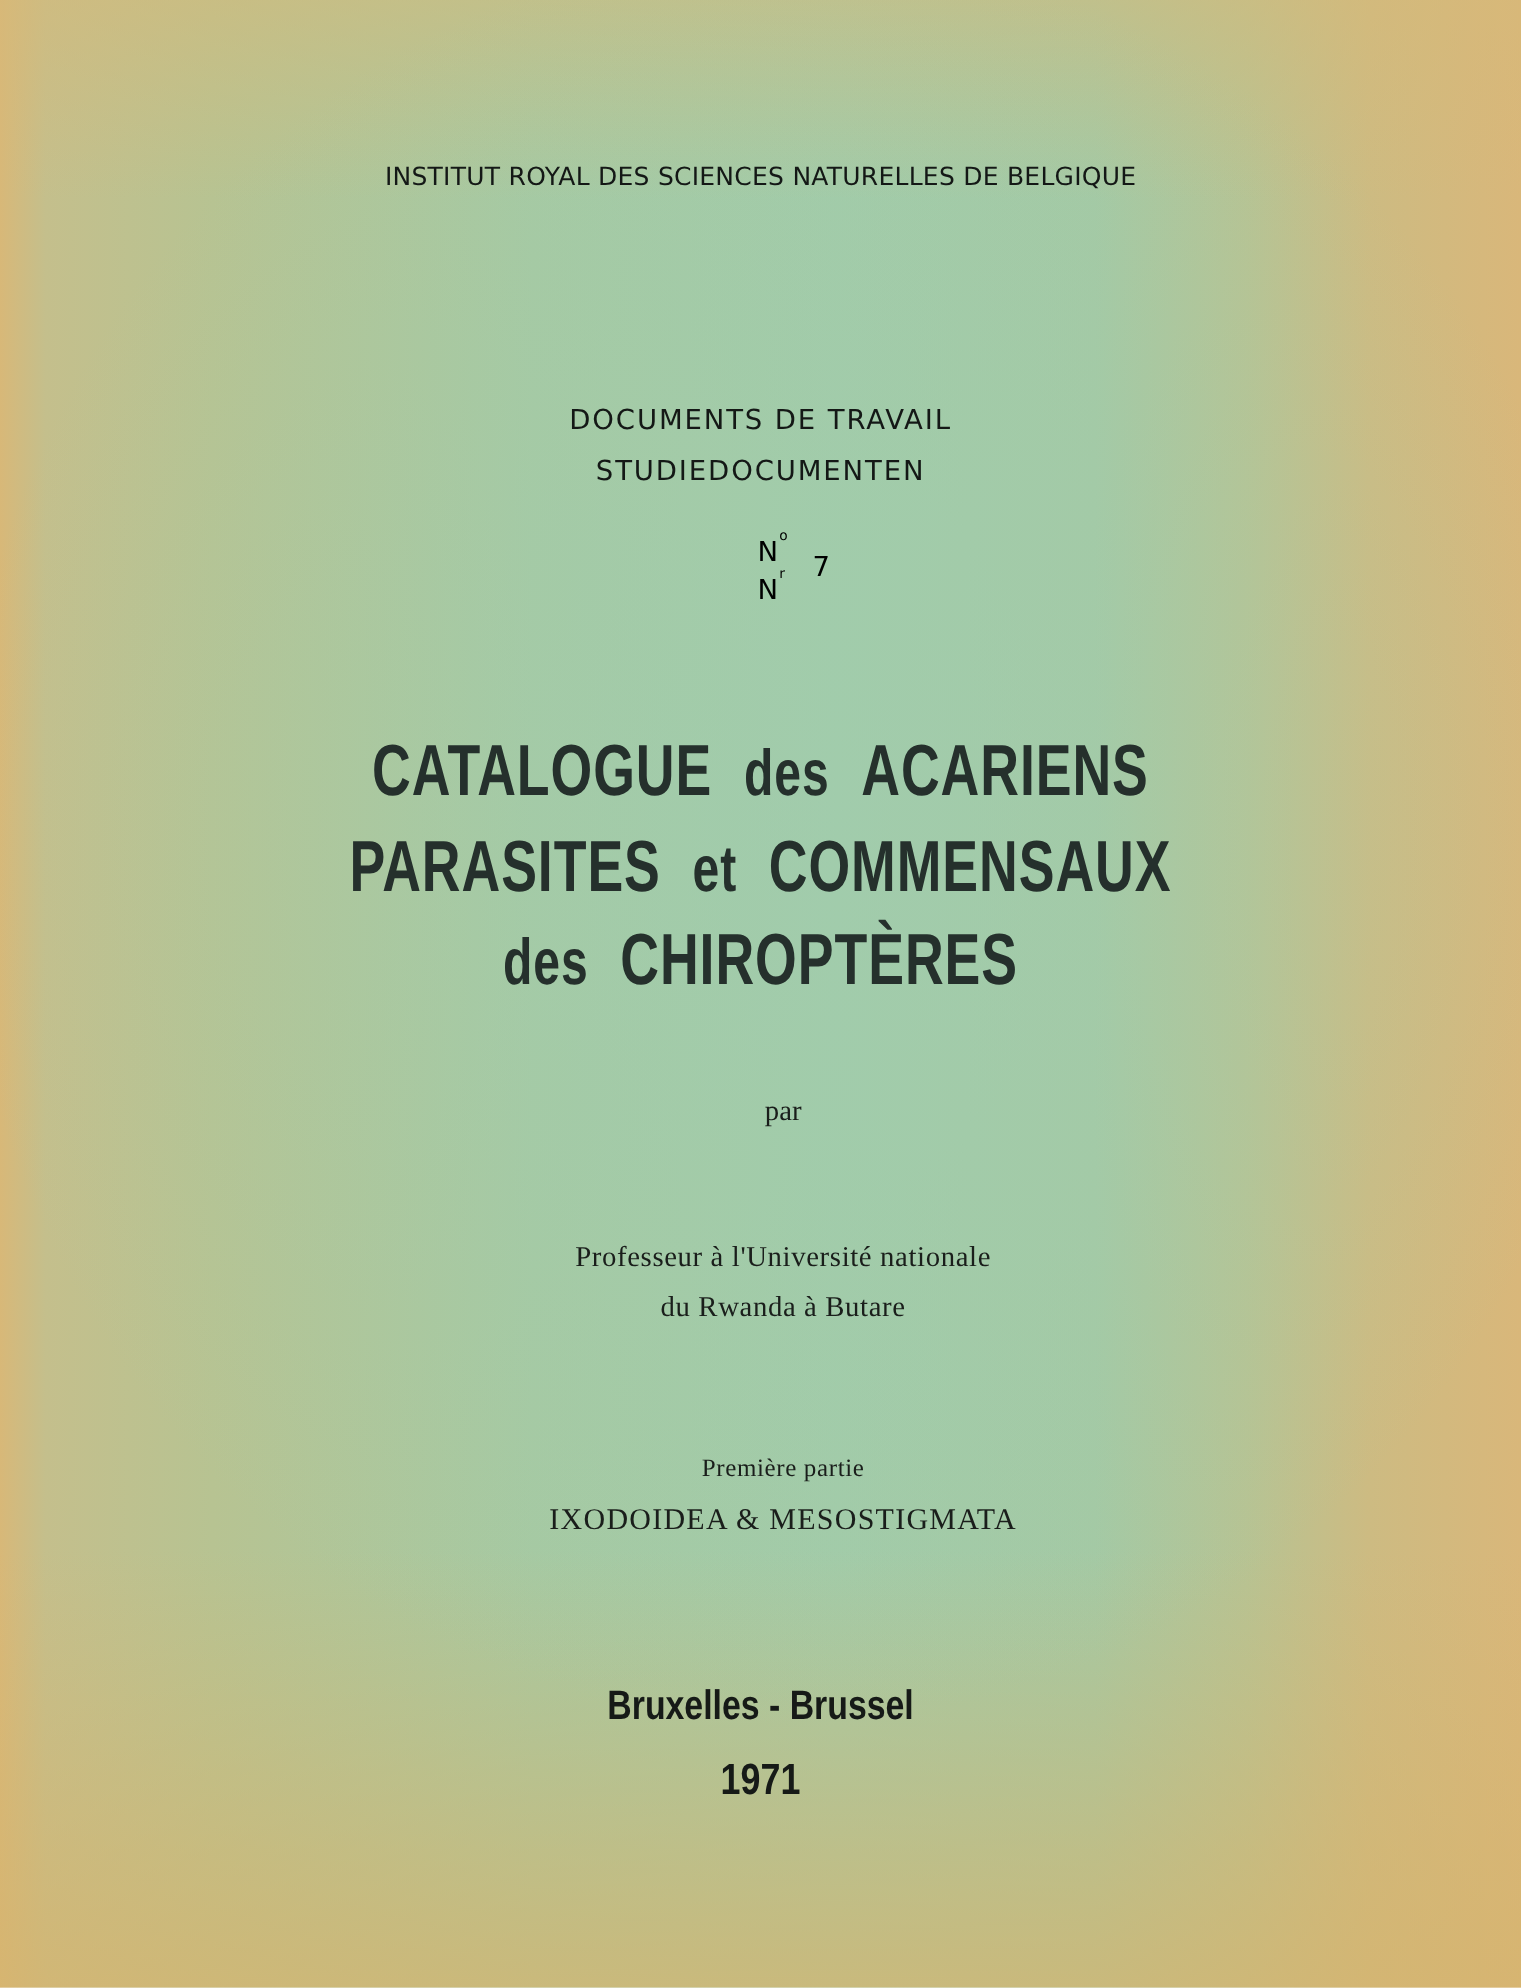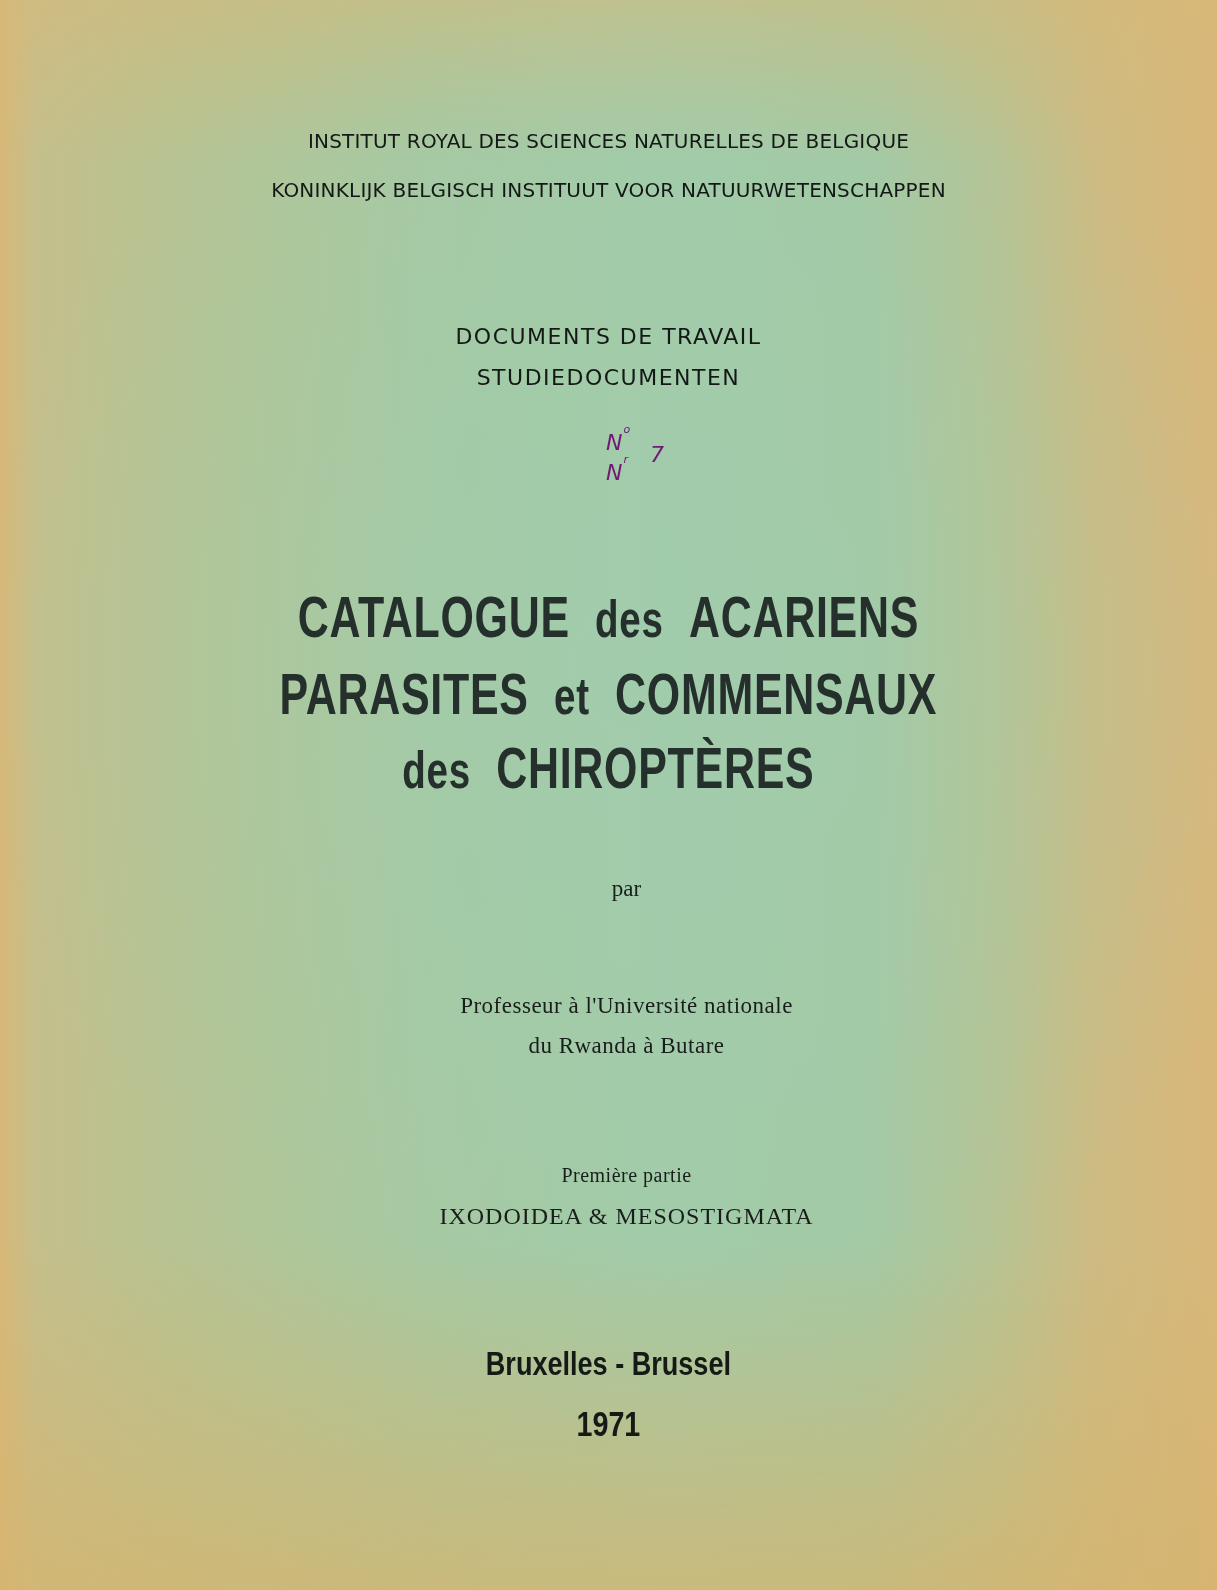--- a/index.html
+++ b/index.html
@@ -41,22 +41,21 @@
     letter-spacing: 1.5px;
     color: #141816;
   }
   .number-block {
     position: absolute;
     left: 606px;
     top: 430px;
     width: 70px;
     height: 60px;
     font-family: "DejaVu Sans", sans-serif;
-    color: #701a75;
-    font-style: italic;
+    color: #000000;
   }
   .number-block .n1, .number-block .n2 {
     position: absolute;
     left: 0;
     font-size: 22px;
   }
   .number-block .n1 { top: 0; }
   .number-block .n2 { top: 30px; text-align: right; }
   .number-block sup {
     font-size: 11px;
@@ -106,21 +105,20 @@
     transform: scaleX(0.82);
     transform-origin: 608px 0;
   }
 </style>
 </head>
 <body>
 
 <div class="page">
 
   <div class="line inst" style="top:129px;">INSTITUT ROYAL DES SCIENCES NATURELLES DE BELGIQUE</div>
-  <div class="line inst" style="top:178px;">KONINKLIJK BELGISCH INSTITUUT VOOR NATUURWETENSCHAPPEN</div>
 
   <div class="line series" style="top:324px;">DOCUMENTS DE TRAVAIL</div>
   <div class="line series" style="top:365px;">STUDIEDOCUMENTEN</div>
 
   <div class="number-block">
     <span class="n1"><span>N</span><sup>o</sup></span>
     <span class="n2"><span>N</span><sup>r</sup></span>
     <span class="num">7</span>
   </div>
 

